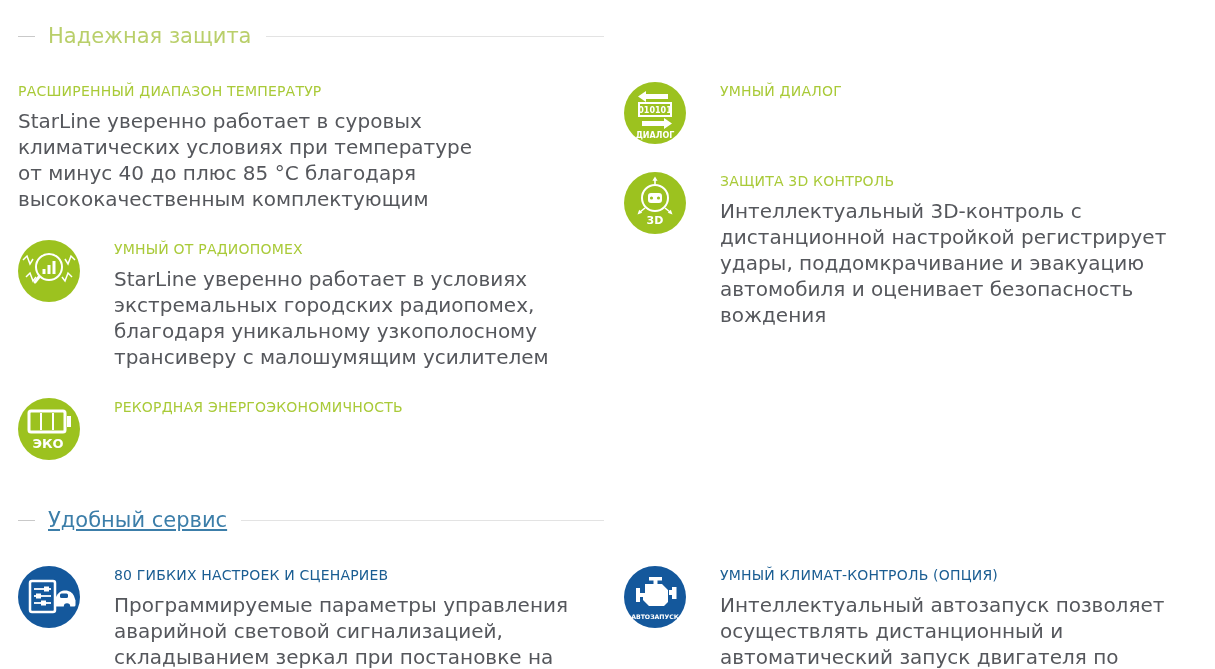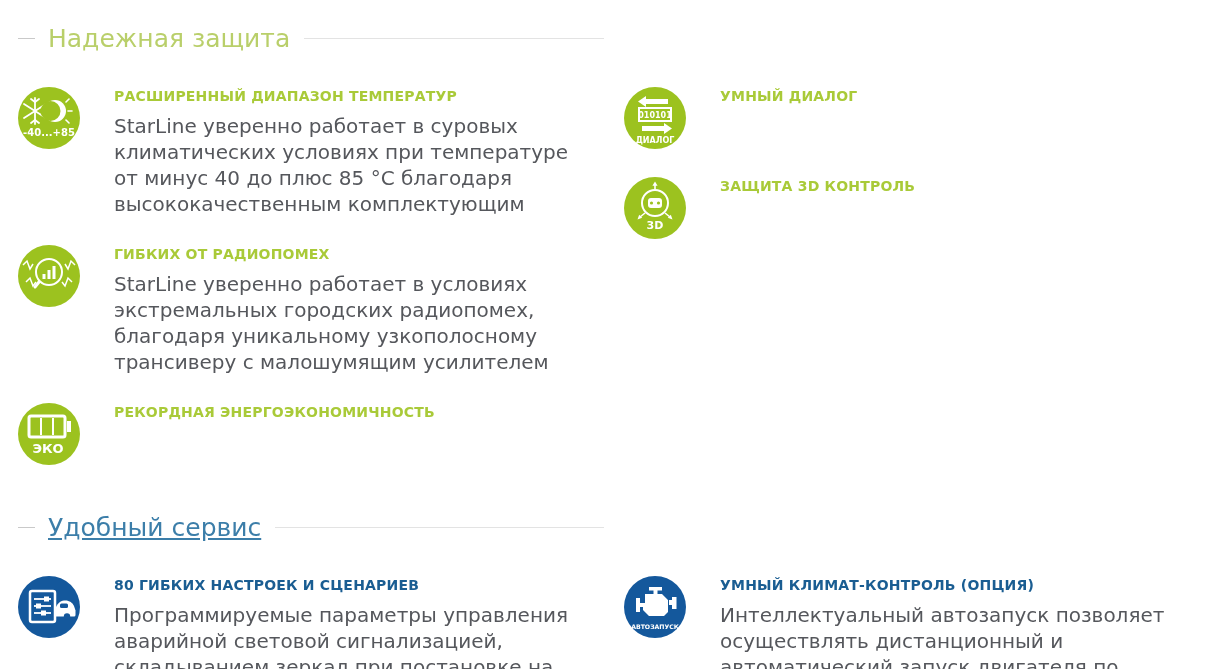--- a/index.html
+++ b/index.html
@@ -9,34 +9,34 @@
   }
   html,body{margin:0;padding:0;}
   body{
     width:1215px;height:669px;overflow:hidden;background:var(--page-bg);
     font-family:"DejaVu Sans","Liberation Sans",sans-serif;color:var(--body-text);
   }
   .page{padding:24px 0 0 18px;box-sizing:border-box;}
   .section-header{display:flex;align-items:center;width:586px;margin-bottom:32px;}
   .dash{width:17px;height:1px;background:var(--dash-color);margin-right:13px;flex:0 0 auto;}
   .rule{flex:1;height:1px;background:var(--rule-color);margin-left:14px;}
-  .section-title{font-size:25px;font-weight:400;margin:0;white-space:nowrap;}
+  .section-title{font-size:21px;font-weight:400;margin:0;white-space:nowrap;}
   .section--green .section-title{color:var(--green-title);}
   .section--blue .section-title{color:var(--blue-title);text-decoration:underline;}
   .grid{display:grid;grid-template-columns:578px 570px;column-gap:28px;}
   .feature{display:flex;align-items:flex-start;margin-bottom:26px;}
   .icon{width:62px;height:62px;border-radius:50%;flex:0 0 auto;margin-right:34px;margin-top:2px;}
   .icon--green{background:var(--green);}
   .icon--blue{background:var(--blue);}
   .icon svg{display:block;width:62px;height:62px;}
   .icon svg text{fill:#fff;text-anchor:middle;font-family:"DejaVu Sans",sans-serif;}
   .fill-bg{fill:var(--green);}
   .icon--blue .fill-bg{fill:var(--blue);}
   .feature-body{max-width:478px;}
-  .feature-heading{font-size:14px;font-weight:700;letter-spacing:.2px;margin:3px 0 0 0;}
+  .feature-heading{font-size:14px;font-weight:400;letter-spacing:.2px;margin:3px 0 0 0;}
   .section--green .feature-heading{color:var(--green-heading);}
   .section--blue .feature-heading{color:var(--blue-heading);}
   .feature-text{font-size:20px;line-height:26px;margin:9px 0 0 0;color:var(--body-text);}
   .section--blue{margin-top:22px;}
 </style>
 </head>
 <body>
 
 <div class="page">
 
@@ -44,41 +44,20 @@
     <div class="section-header">
       <span class="dash"></span>
       <h2 class="section-title">Надежная защита</h2>
       <span class="rule"></span>
     </div>
 
     <div class="grid">
       <div class="col">
 
         <div class="feature">
-          <div class="icon icon--green">
-            <svg viewBox="0 0 62 62">
-              <g stroke="#fff" stroke-width="1.8" stroke-linecap="round">
-                <line x1="17" y1="11" x2="17" y2="37"></line>
-                <line x1="6" y1="17" x2="28" y2="31"></line>
-                <line x1="28" y1="17" x2="6" y2="31"></line>
-                <line x1="17" y1="15" x2="13" y2="12"></line>
-                  <line x1="17" y1="15" x2="21" y2="12"></line>
-                <line x1="17" y1="33" x2="13" y2="36"></line>
-                  <line x1="17" y1="33" x2="21" y2="36"></line>
-              </g>
-              <circle cx="37" cy="24" r="11" fill="#fff"></circle>
-              <circle cx="32.5" cy="24" r="10" class="fill-bg"></circle>
-              <g stroke="#fff" stroke-width="1.6" stroke-linecap="round">
-                <line x1="48" y1="15" x2="51" y2="12"></line>
-                  <line x1="50" y1="24" x2="54" y2="24"></line>
-                  <line x1="48" y1="33" x2="51" y2="36"></line>
-              </g>
-              <text x="31" y="49" font-size="10" font-weight="bold">-40...+85</text>
-            </svg>
-          </div>
           <div class="feature-body">
             <h3 class="feature-heading">РАСШИРЕННЫЙ ДИАПАЗОН ТЕМПЕРАТУР</h3>
             <p class="feature-text">StarLine уверенно работает в суровых климатических условиях при температуре от минус 40 до плюс 85 °C благодаря высококачественным комплектующим</p>
           </div>
         </div>
 
         <div class="feature">
           <div class="icon icon--green">
             <svg viewBox="0 0 62 62">
               <circle cx="31" cy="27" r="13" fill="none" stroke="#fff" stroke-width="2"></circle>
@@ -90,21 +69,21 @@
               <g stroke="#fff" stroke-width="1.5" fill="none">
                 <polyline points="5,20 9,16 12,24 15,19"></polyline>
                 <polyline points="47,19 50,24 53,16 57,20"></polyline>
                 <polyline points="8,37 12,33 15,41 18,37"></polyline>
                 <polyline points="44,37 47,41 50,33 54,37"></polyline>
               </g>
               <line x1="21" y1="37" x2="17" y2="42" stroke="#fff" stroke-width="3" stroke-linecap="round"></line>
             </svg>
           </div>
           <div class="feature-body">
-            <h3 class="feature-heading">ГИБКИХ ОТ РАДИОПОМЕХ</h3>
+            <h3 class="feature-heading">УМНЫЙ ОТ РАДИОПОМЕХ</h3>
             <p class="feature-text">StarLine уверенно работает в условиях экстремальных городских радиопомех, благодаря уникальному узкополосному трансиверу с малошумящим усилителем</p>
           </div>
         </div>
 
         <div class="feature">
           <div class="icon icon--green">
             <svg viewBox="0 0 62 62">
               <rect x="11" y="13" width="36" height="21" rx="2" fill="none" stroke="#fff" stroke-width="3"></rect>
               <line x1="23" y1="15" x2="23" y2="32" stroke="#fff" stroke-width="2"></line>
               <line x1="35" y1="15" x2="35" y2="32" stroke="#fff" stroke-width="2"></line>
@@ -150,20 +129,21 @@
               <g fill="#fff">
                 <path d="M31 4.5 l-2.6 4.2 h5.2 z"></path>
                 <path d="M13.5 42.5 l1.7 -4.7 l3 3 z"></path>
                 <path d="M48.5 42.5 l-4.7 -1.7 l3 -3 z"></path>
               </g>
               <text x="31" y="52" font-size="11" font-weight="bold">3D</text>
             </svg>
           </div>
           <div class="feature-body">
             <h3 class="feature-heading">ЗАЩИТА 3D КОНТРОЛЬ</h3>
+            <p class="feature-text">Интеллектуальный 3D-контроль с дистанционной настройкой регистрирует удары, поддомкрачивание и эвакуацию автомобиля и оценивает безопасность вождения</p>
           </div>
         </div>
 
       </div>
     </div>
   </section>
 
   <section class="section section--blue">
     <div class="section-header">
       <span class="dash"></span>

